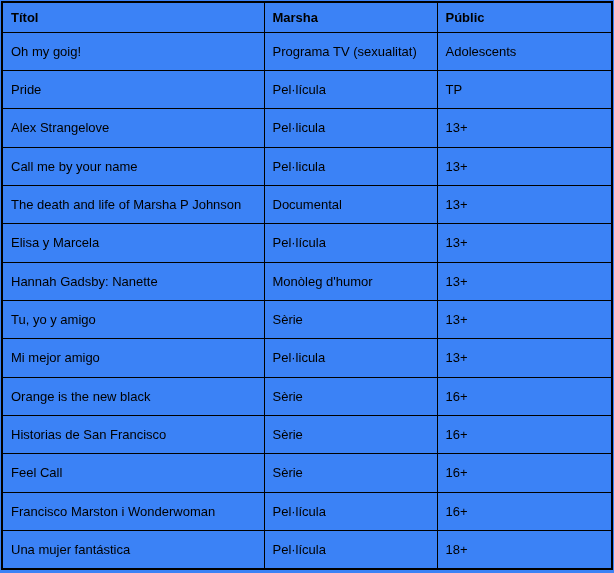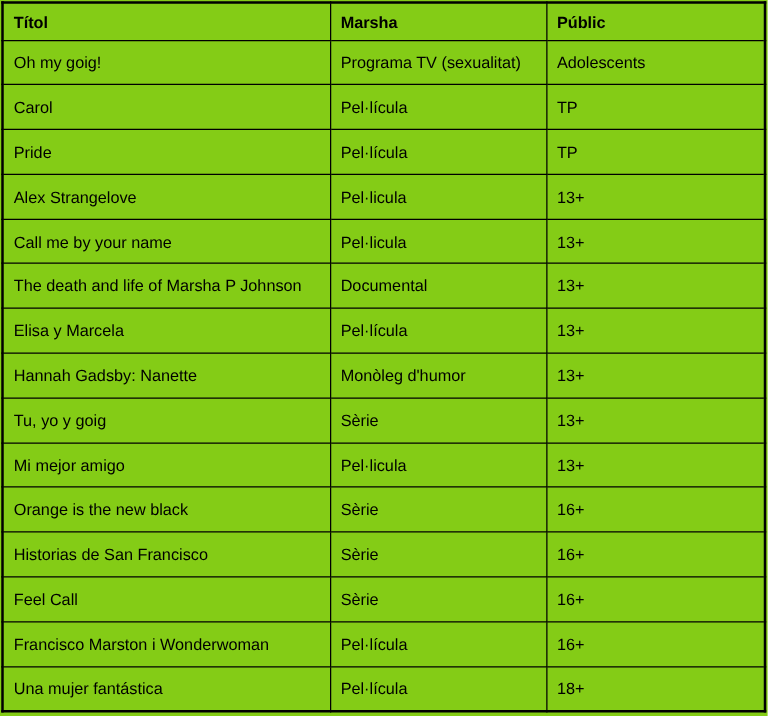--- a/index.html
+++ b/index.html
@@ -5,21 +5,21 @@
   html, body {
     margin: 0;
     padding: 0;
     background: #ffffff;
     font-family: "Liberation Sans", sans-serif;
   }
   .page {
     width: 614px;
     height: 573px;
     box-sizing: border-box;
-    background: #84cc16;
+    background: #3b82f6;
     padding: 1px;
   }
   table.data-table {
     width: 610px;
     height: 569px;
     border-collapse: collapse;
     table-layout: fixed;
     border: 2px solid #000000;
     font-size: 13px;
     color: #000000;
@@ -59,25 +59,20 @@
         <th>Públic</th>
       </tr>
     </thead>
     <tbody>
         <tr>
           <td>Oh my goig!</td>
           <td>Programa TV (sexualitat)</td>
           <td>Adolescents</td>
         </tr>
         <tr>
-          <td>Carol</td>
-          <td>Pel·lícula</td>
-          <td>TP</td>
-        </tr>
-        <tr>
           <td>Pride</td>
           <td>Pel·lícula</td>
           <td>TP</td>
         </tr>
         <tr>
           <td>Alex Strangelove</td>
           <td>Pel·licula</td>
           <td>13+</td>
         </tr>
         <tr>
@@ -94,21 +89,21 @@
           <td>Elisa y Marcela</td>
           <td>Pel·lícula</td>
           <td>13+</td>
         </tr>
         <tr>
           <td>Hannah Gadsby: Nanette</td>
           <td>Monòleg d'humor</td>
           <td>13+</td>
         </tr>
         <tr>
-          <td>Tu, yo y goig</td>
+          <td>Tu, yo y amigo</td>
           <td>Sèrie</td>
           <td>13+</td>
         </tr>
         <tr>
           <td>Mi mejor amigo</td>
           <td>Pel·licula</td>
           <td>13+</td>
         </tr>
         <tr>
           <td>Orange is the new black</td>

